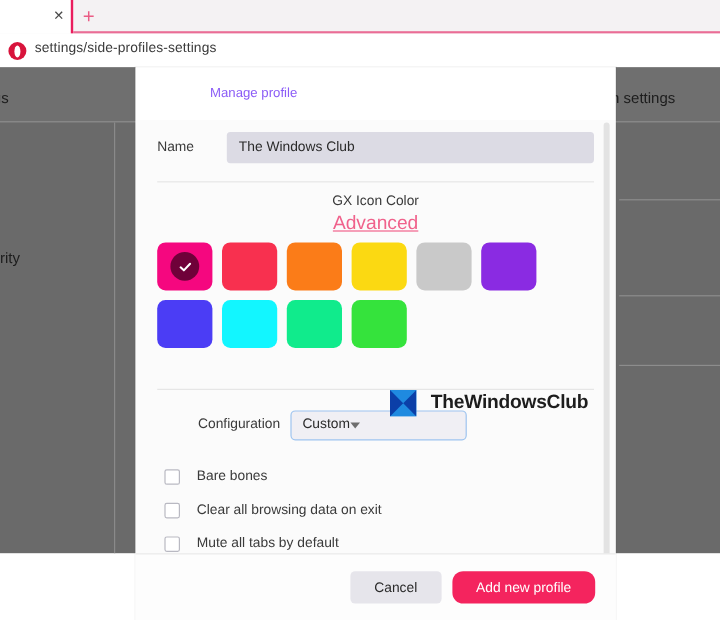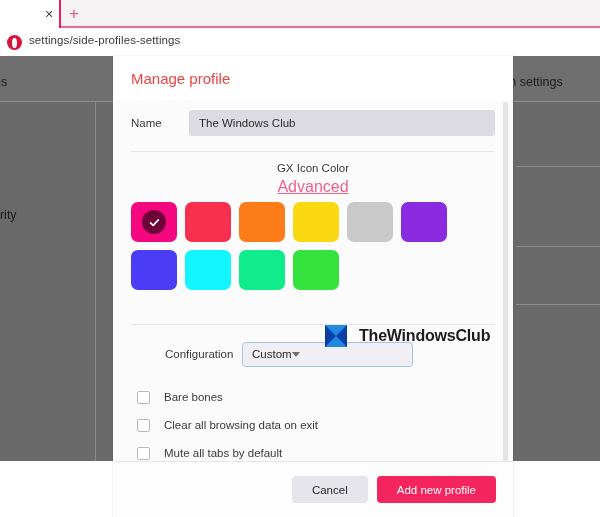--- a/index.html
+++ b/index.html
@@ -125,22 +125,23 @@
     box-shadow: 0 0 0 1px rgba(0,0,0,0.04);
   }
   .modal-header {
     height: 44px;
     display: flex; align-items: center;
     padding: 0 18px;
     background: #ffffff;
     flex: 0 0 auto;
   }
   .modal-title {
-    font-size: 15px;
-    color: #ef4444;
+    font-size: 11px;
+    color: #8b5cf6;
+    margin-left: 44px;
   }
   .modal-body {
     position: relative;
     flex: 1 1 auto;
     background: #fbfbfb;
     padding: 0 18px;
     overflow: hidden;
   }
   .modal-scrollbar {
     position: absolute; right: 5px; top: 2px;
@@ -258,21 +259,21 @@
     height: 30px;
     margin-top: 14px;
     margin-left: 34px;
   }
   .config-label {
     width: 77px;
     font-size: 11.5px;
     color: #3a3a3a;
   }
   .select-box {
-    width: 171px; height: 25px;
+    width: 147px; height: 25px;
     background: #f0eff4;
     border: 1px solid #9ec4ef;
     border-radius: 4px;
     display: flex; align-items: center; justify-content: flex-start;
     padding: 8px 9px;
     font-size: 11.5px;
     color: #2a2a2a;
     cursor: pointer;
   }
   .caret {
@@ -321,20 +322,21 @@
     cursor: pointer;
     padding: 0 20px;
   }
   .btn-cancel {
     background: #e6e5eb;
     color: #2a2a2a;
   }
   .btn-primary {
     background: #f4245e;
     color: #ffffff;
+    border-radius: 9px;
   }
 </style>
 </head>
 <body>
 
 <div id="app">
 
   <div class="tabstrip">
     <div class="tab-active"></div>
     <div class="tab-strip-underline"></div>

